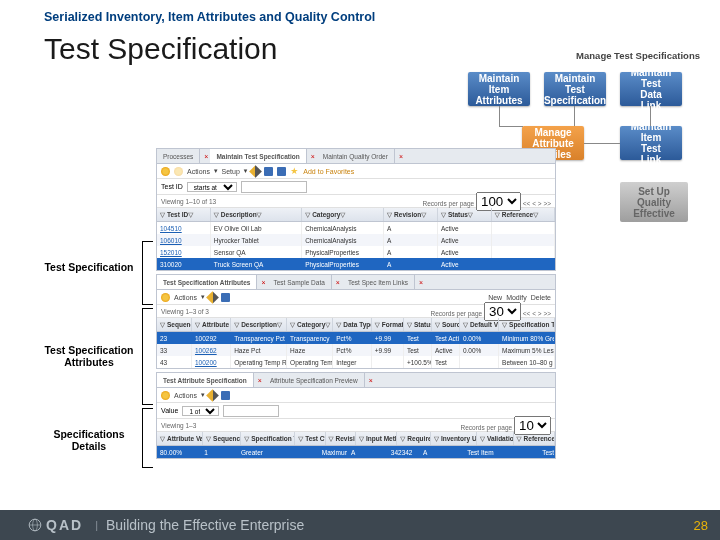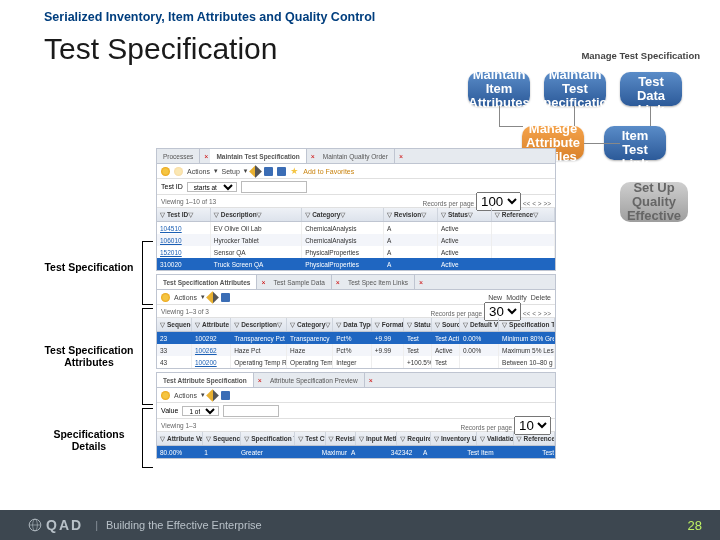--- a/index.html
+++ b/index.html
@@ -11,21 +11,21 @@
   .annot.a2 { left: 44px; top: 344px; }
   .annot.a3 { left: 44px; top: 428px; }
   .annot-br { position:absolute; border:1.3px solid #000; border-right:none; }
   .br1 { left:142px; top:241px; width:10px; height:62px; }
   .br2 { left:142px; top:308px; width:10px; height:95px; }
   .br3 { left:142px; top:408px; width:10px; height:58px; }
 
   
   .diagram { position: absolute; right: 14px; top: 50px; width: 260px; height: 180px; }
   .diag-title { position:absolute; right:6px; top:0; font-size:9.5px; color:#444; font-weight:bold; }
-  .dbox { position:absolute; width:62px; height:34px; font-size:13px; font-weight:bold; color:#fff; text-align:center; display:flex; align-items:center; justify-content:center; border-radius:10px; padding:2px 13px; box-sizing:border-box; line-height:1.1; }
+  .dbox { position:absolute; width:62px; height:34px; font-size:10px; font-weight:bold; color:#fff; text-align:center; display:flex; align-items:center; justify-content:center; border-radius:2px; padding:2px 13px; box-sizing:border-box; line-height:1.1; }
   .dbox.blue { background:linear-gradient(#5a8cc8,#2c5a99); box-shadow:0 1px 2px rgba(0,0,0,.3); }
   .dbox.orange { background:linear-gradient(#f4a24a,#d9812a); box-shadow:0 1px 2px rgba(0,0,0,.3); }
   .dbox.grey { background:linear-gradient(#cfcfcf,#9e9e9e); color:#666; }
   .connector { position:absolute; background:#888; }
 
   
   .panel-stack { position:absolute; left:156px; top:148px; width:400px; }
   .pnl { border:1px solid #bfc5d1; margin-bottom:3px; background:#f7f8fa; font-size:7px; }
   .p-tabs { height:14px; background:#e6eaef; border-bottom:1px solid #bfc5d1; display:flex; align-items:center; }
   .p-tabs .tab { padding:0 6px; color:#555; height:14px; display:flex; align-items:center; border-right:1px solid #bfc5d1; font-size:6.5px; }
@@ -46,40 +46,40 @@
   .row { height:12px; display:flex; align-items:center; background:#fff; font-size:6.5px; color:#333;}
   .row.alt { background:#f3f5fa; }
   .row.sel { background:#1f66c1; color:#fff; }
   .row .c { border-right:1px solid #eee; padding:0 3px; height:12px; display:flex; align-items:center; overflow:hidden; white-space:nowrap; }
   .row.sel .c { border-right-color:#1f66c1; }
   .row .link { color:#1a5fb4; text-decoration:underline; }
 
   
   .footer { position:absolute; left:0; bottom:0; width:100%; height:30px; background:#3d4750; display:flex; align-items:center; }
   .footer .sep { color:#889099; padding:0 8px 0 12px; font-size:11px; }
-  .footer .ftxt { color:#b8c1c8; font-size:11px; }
-  .footer .pg { position:absolute; right:18px; color:#bef264; font-size:13px; }
+  .footer .ftxt { color:#b8c1c8; font-size:14px; }
+  .footer .pg { position:absolute; right:12px; color:#eab308; font-size:13px; }
   .logo { display:flex; align-items:center; margin-left:28px; }
   .logo svg { width:14px; height:14px; }
   .logo-t { color:#b8c1c8; font-size:14px; font-weight:bold; letter-spacing:2px; margin-left:4px; }
 </style>
 </head>
 <body>
 
 <div class="slide">
   <div class="header-label">Serialized Inventory, Item Attributes and Quality Control</div>
   <div class="title">Test Specification</div>
 
   <div class="diagram">
-    <div class="diag-title">Manage Test Specification</div>
+    <div class="diag-title">Manage Test Specifications</div>
     <div class="dbox blue" style="left:22px; top:22px;">Maintain Item Attributes</div>
     <div class="dbox blue" style="left:98px; top:22px;">Maintain Test Specification</div>
     <div class="dbox blue" style="left:174px; top:22px;">Maintain Test Data Link</div>
     <div class="dbox orange" style="left:76px; top:76px;">Manage Attribute Profiles</div>
-    <div class="dbox blue" style="left:158px; top:76px;">Maintain Item Test Link</div>
+    <div class="dbox blue" style="left:174px; top:76px;">Maintain Item Test Link</div>
     <div class="dbox grey" style="left:22px; top:132px; width:68px; height:40px;">Set Up Item Attributes and Profiles</div>
     <div class="dbox grey" style="left:174px; top:132px; width:68px; height:40px;">Set Up Quality Effective</div>
     <div class="connector" style="left:53px; top:56px; width:1px; height:20px;"></div>
     <div class="connector" style="left:53px; top:76px; width:24px; height:1px;"></div>
     <div class="connector" style="left:128px; top:56px; width:1px; height:20px;"></div>
     <div class="connector" style="left:204px; top:56px; width:1px; height:20px;"></div>
     <div class="connector" style="left:138px; top:93px; width:36px; height:1px;"></div>
   </div>
 
   <div class="annot a1">Test Specification</div>

